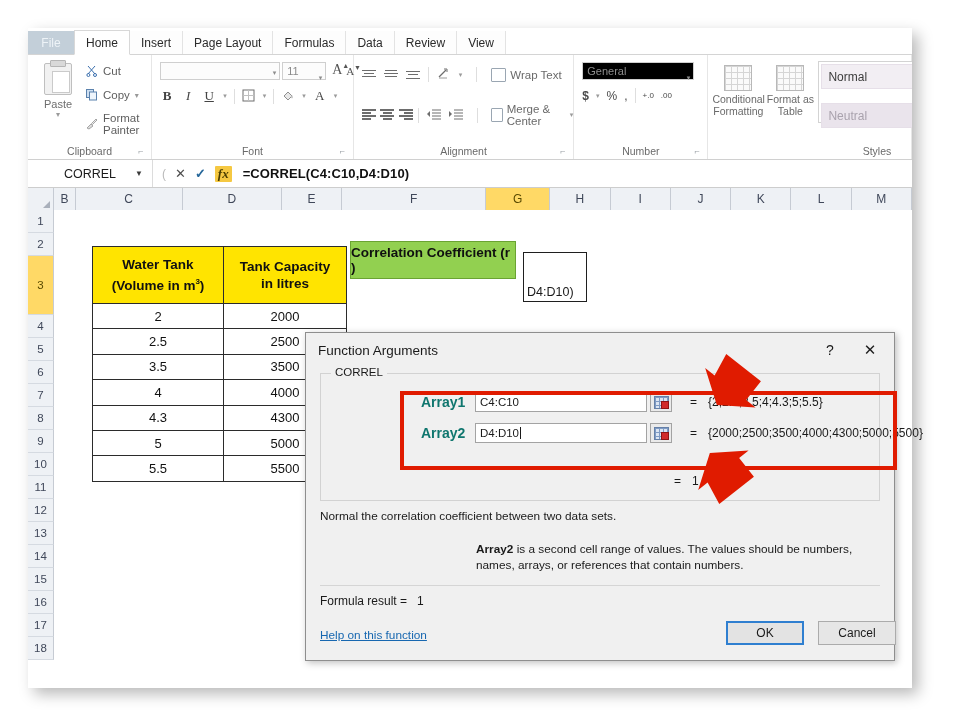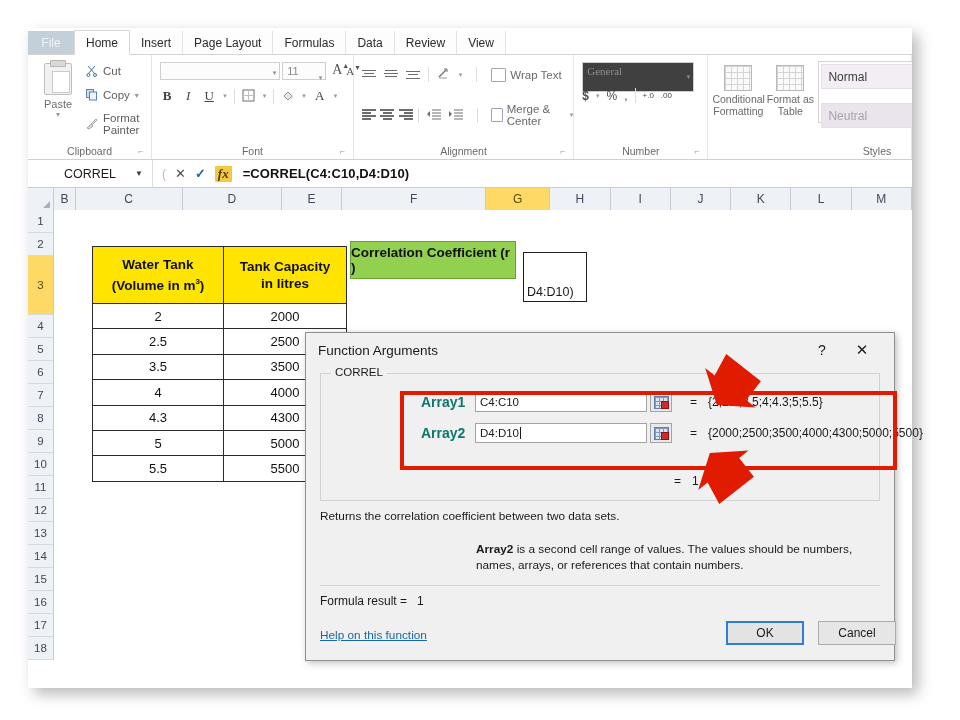--- a/index.html
+++ b/index.html
@@ -151,24 +151,24 @@
     position:absolute; left:0; height:1.6px; background:#6d6d6d; display:block;
   }
   .wrap-item { display:flex; align-items:center; gap:4px; color:#6a6a6a; font-size:11.5px;}
   .wrap-gl {
     width:13px;height:12px;border:1px solid #9aa6b2;background:#fff;position:relative;border-radius:1px;
   }
   
   .g-num { width: 135px; }
   .numbox {
     position:absolute; left:8px; top:7px;
-    width:112px; height:30px;
-    border:1px solid #cfcfcf; background:#404040;
+    width:112px; height:18px;
+    border:1px solid #cfcfcf; background:#000000;
     box-sizing:border-box; font-size:11px; color:#8e8e8e;
-    padding-left:4px; line-height:17px;font-family:Liberation Serif, serif;
+    padding-left:4px; line-height:17px;
   }
   .num-row2 { position:absolute; left:8px; top:33px; display:flex; align-items:center; gap:7px; font-size:12px; color:#4a4a4a;}
   
   .g-styles { width: 205px; }
   .style-btn {
     position:absolute; text-align:center; width:52px; font-size:10.5px; color:#6a6a6a; line-height:12px;
   }
   .style-grid {
     width:26px;height:24px;margin:4px auto 2px auto;
     border:1px solid #b8b8b8; background:
@@ -288,21 +288,21 @@
     width:590px; height:329px;
     background:#f0f0f0;
     border:1px solid #8e8e8e;
     box-shadow: 2px 2px 7px rgba(0,0,0,0.25);
     font-size:12px; color:#1a1a1a;
     box-sizing:border-box;
   }
   .dlg-title {
     height:34px; background:#f0f0f0;
     display:flex; align-items:center;
-    padding: 0 12px 0 12px;
+    padding: 0 4px 0 12px;
     font-size:13.5px; color:#1a1a1a;
   }
   .dlg-title .sp { flex:1; }
   .dlg-help, .dlg-close {
     width:40px; height:30px;
     display:flex; align-items:center; justify-content:center;
     font-size:14px; color:#1a1a1a;
   }
   .dlg-close { font-size:15px; }
   .dlg-fieldset {
@@ -742,21 +742,21 @@
         <span class="eqsign">=</span>
         <span class="argval">{2000;2500;3500;4000;4300;5000;5500}</span>
       </div>
 
       <div class="resline">
         <span class="eqsign">=</span>
         <span class="argval">1</span>
       </div>
     </div>
 
-    <div class="desc1">Returns the correlation coefficient between two data sets.</div>
+    <div class="desc1">Normal the correlation coefficient between two data sets.</div>
     <div class="desc2">
       <b>Array2</b>
       <span>is a second cell range of values. The values should be numbers, names, arrays, or references that contain numbers.</span>
     </div>
 
     <div class="dlg-sep"></div>
 
     <div class="formres">
       <span>Formula result =</span>
       &nbsp;&nbsp;<span>1</span>

